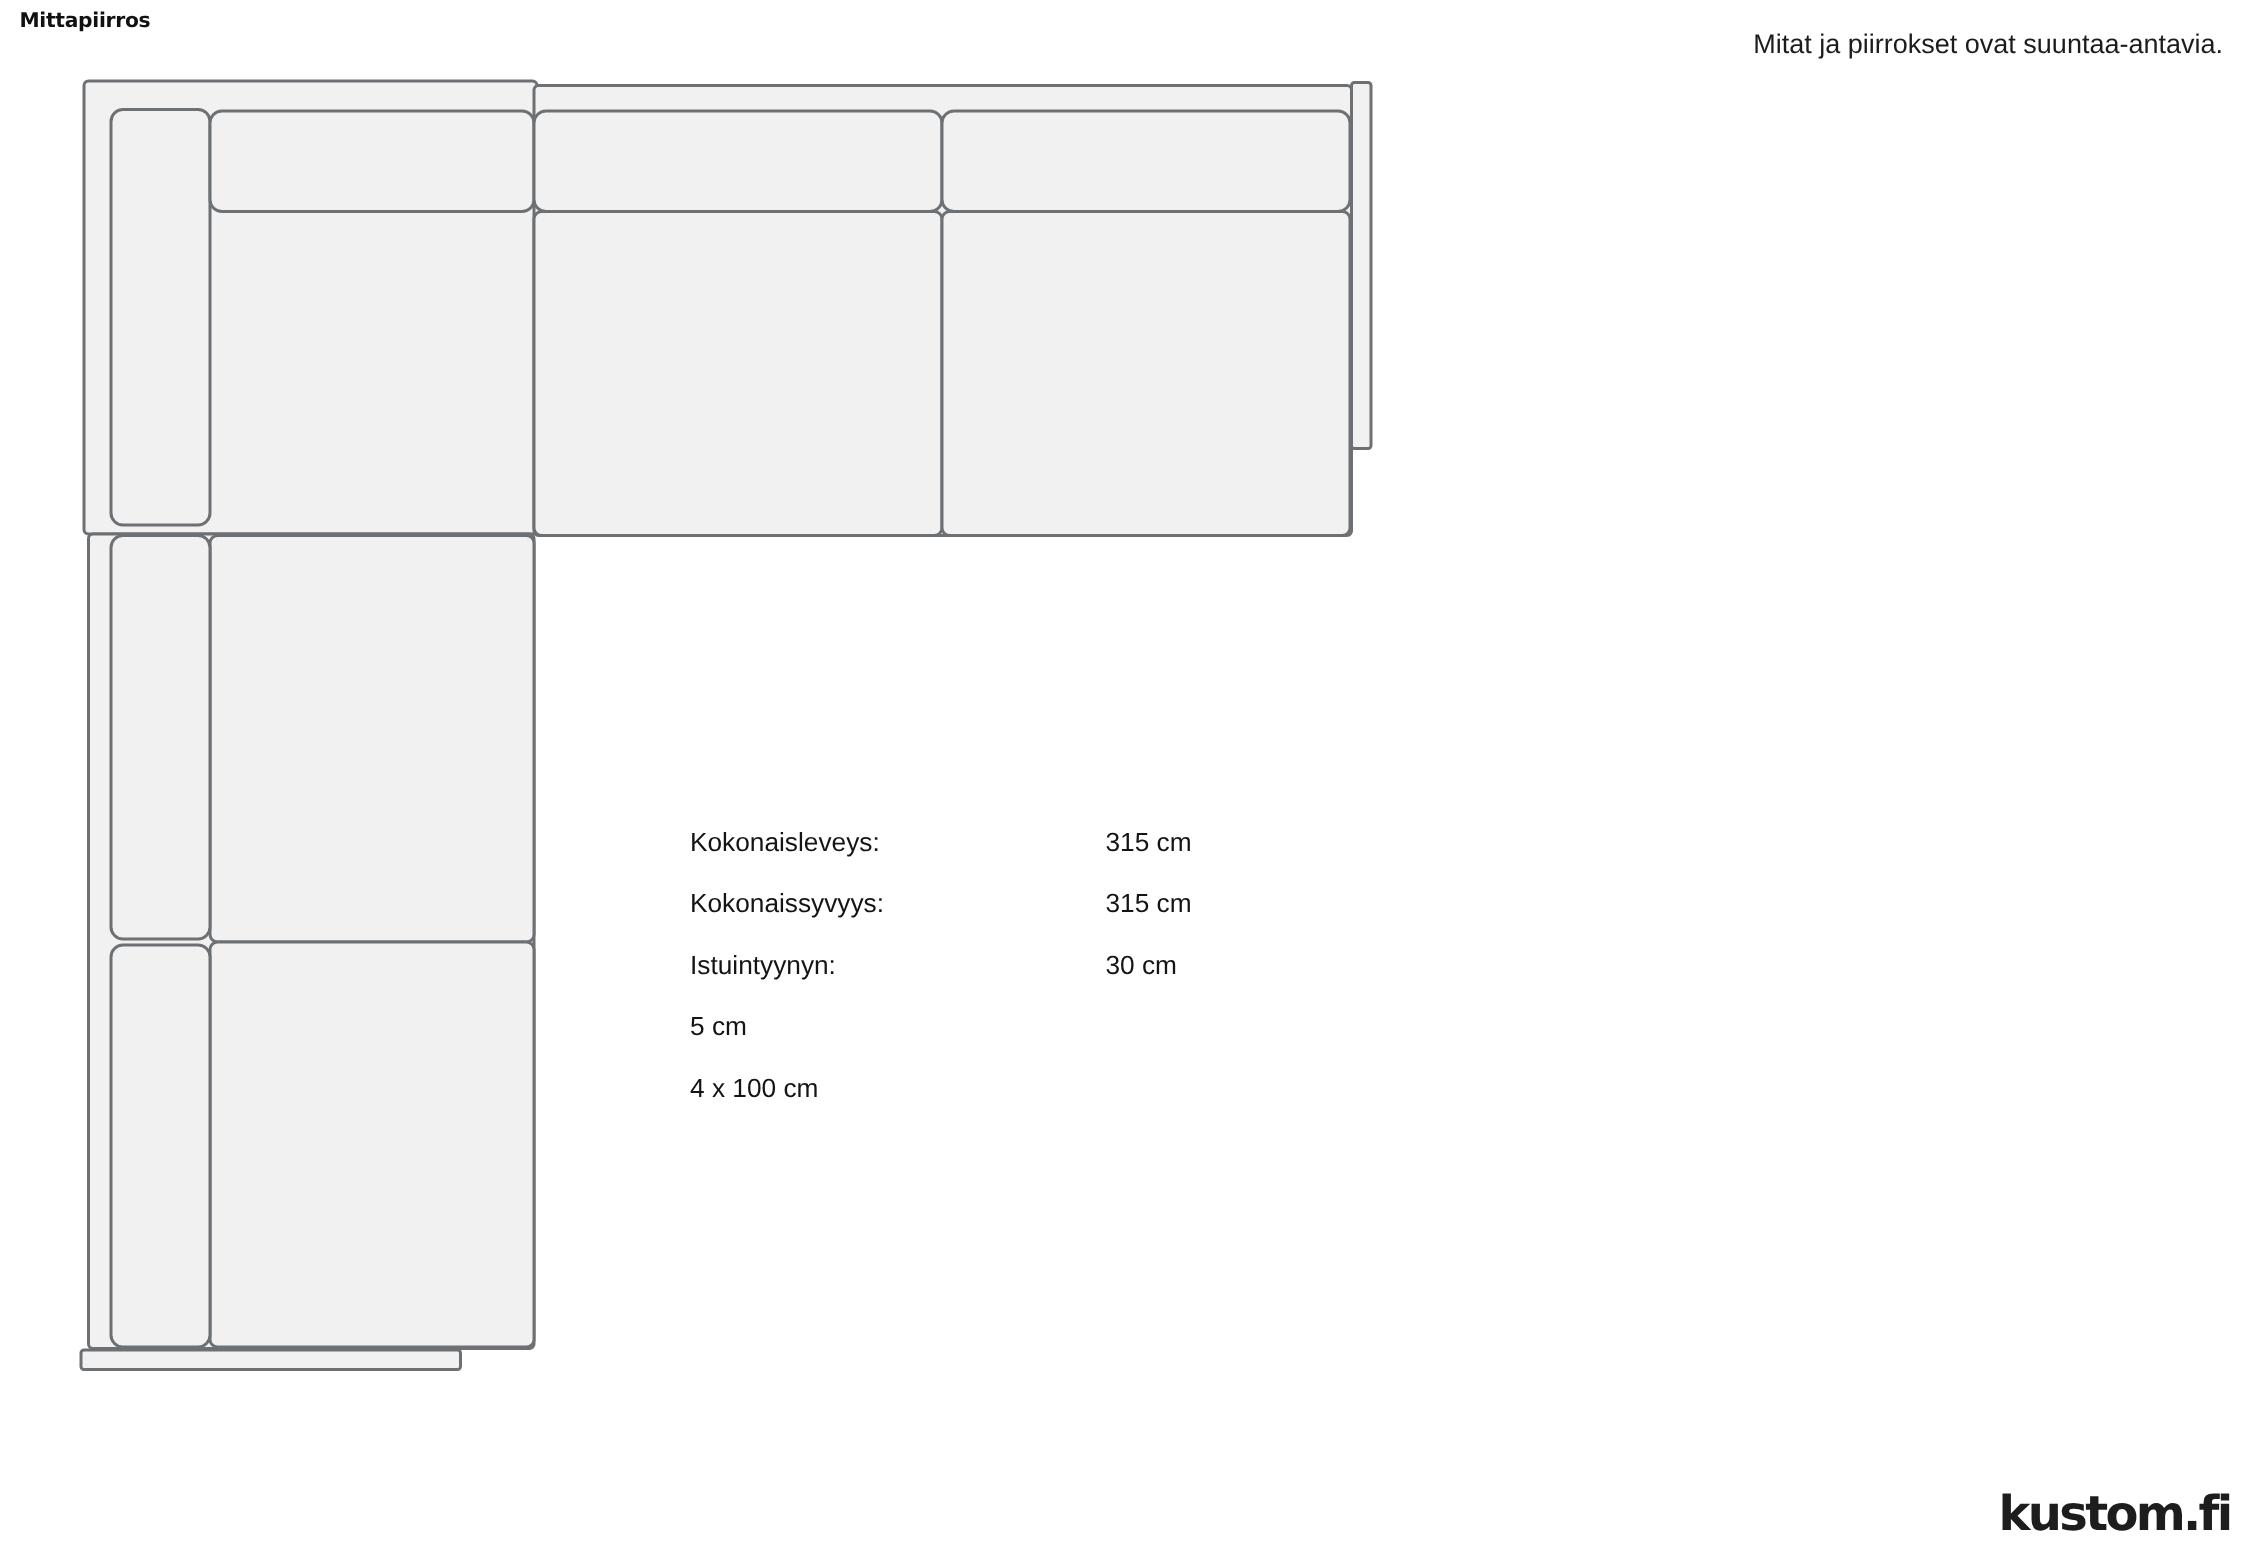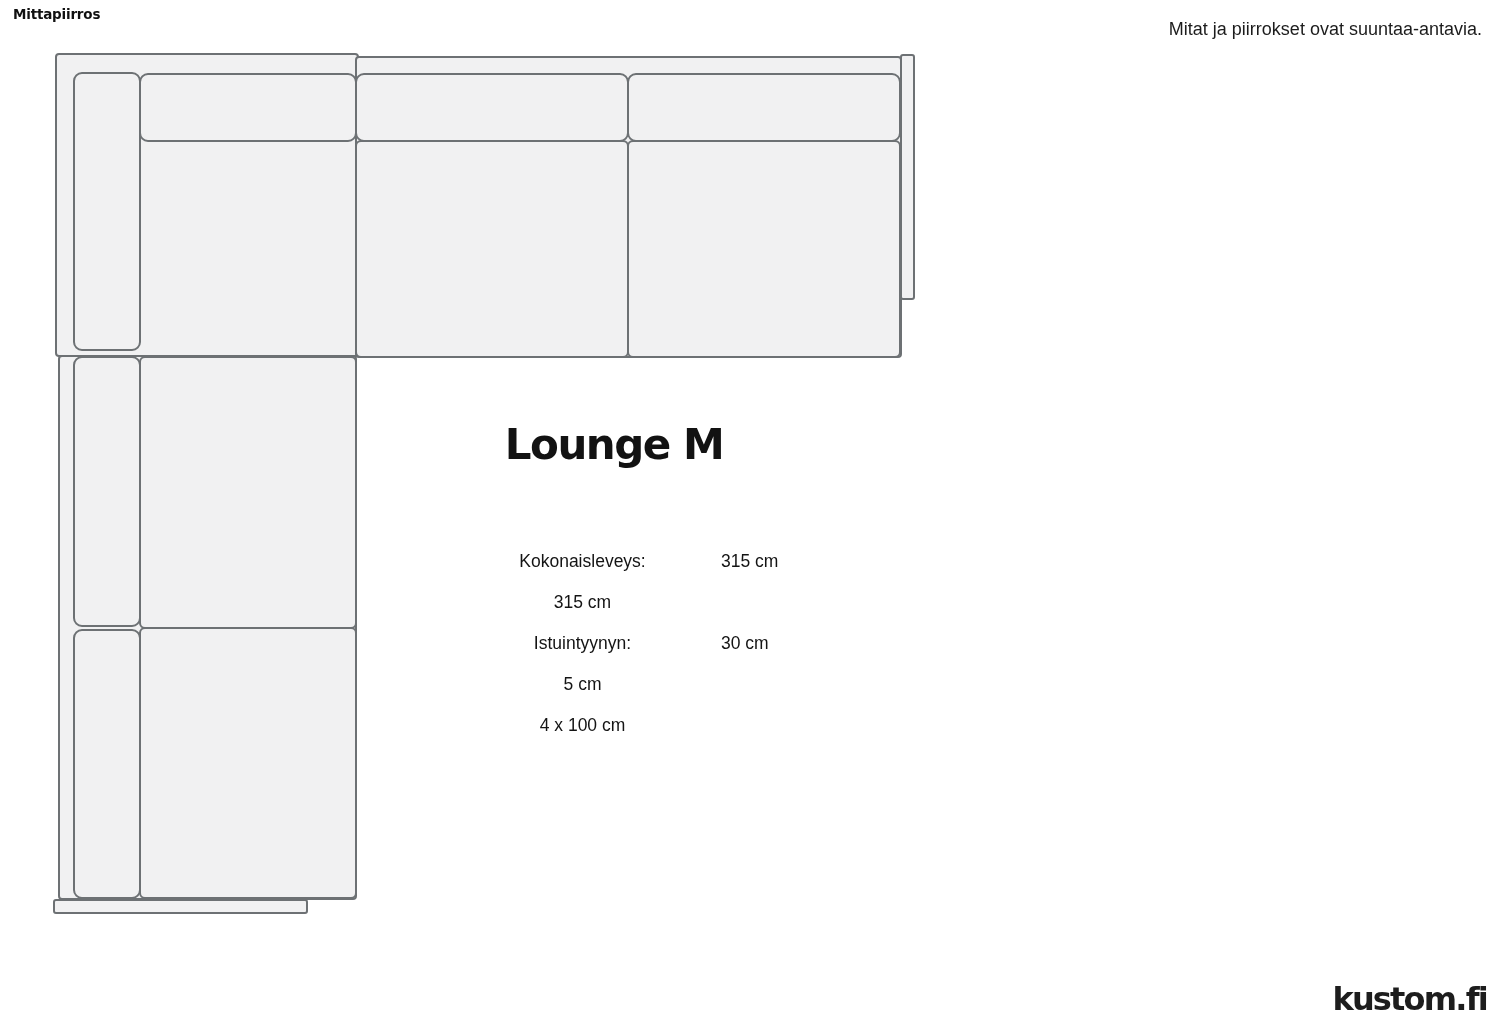--- a/index.html
+++ b/index.html
@@ -64,37 +64,36 @@
     font-weight: 700;
     font-size: 23px;
     line-height: 1;
     letter-spacing: -0.5px;
     margin-top: -1px;
     color: #121212;
   }
 
   .specs {
     position: absolute;
-    left: 444px;
+    left: 460px;
     top: 541px;
-    text-align: center;
   }
   .spec-row {
     display: grid;
     grid-template-columns: 277px max-content;
     height: 41px;
     line-height: 41px;
     font-size: 17.5px;
     color: #141414;
   }
 
   .logo {
     position: absolute;
     right: 13px;
-    bottom: 15px;
+    bottom: 5px;
     font-family: "DejaVu Sans", sans-serif;
     font-weight: 800;
     font-size: 32px;
     letter-spacing: -1.8px;
     color: #1d1d1d;
   }
 </style>
 </head>
 <body style="background: rgb(255, 255, 255);">
 
@@ -120,29 +119,29 @@
       <rect class="cushion" x="74" y="73" width="66" height="277" rx="8"></rect>
       <rect class="cushion" x="74" y="357" width="66" height="269" rx="8"></rect>
       <rect class="cushion" x="74" y="630" width="66" height="268" rx="8"></rect>
       <rect class="cushion" x="140" y="74" width="216" height="67" rx="8"></rect>
       <rect class="cushion" x="356" y="74" width="272" height="67" rx="8"></rect>
       <rect class="cushion" x="628" y="74" width="272" height="67" rx="8"></rect>
     </g>
   </svg>
 
   <div class="title-block">
-    <div class="product-name">Lounge M</div>
   </div>
 
   <div class="specs">
     <div class="spec-row">
       <span class="spec-label">Kokonaisleveys:</span>
       <span class="spec-value">315 cm</span>
     </div>
     <div class="spec-row">
+      <span class="spec-label">Kokonaissyvyys:</span>
       <span class="spec-value">315 cm</span>
     </div>
     <div class="spec-row">
       <span class="spec-label">Istuintyynyn:</span>
       <span class="spec-value">30 cm</span>
     </div>
     <div class="spec-row">
       <span class="spec-value">5 cm</span>
     </div>
     <div class="spec-row">

